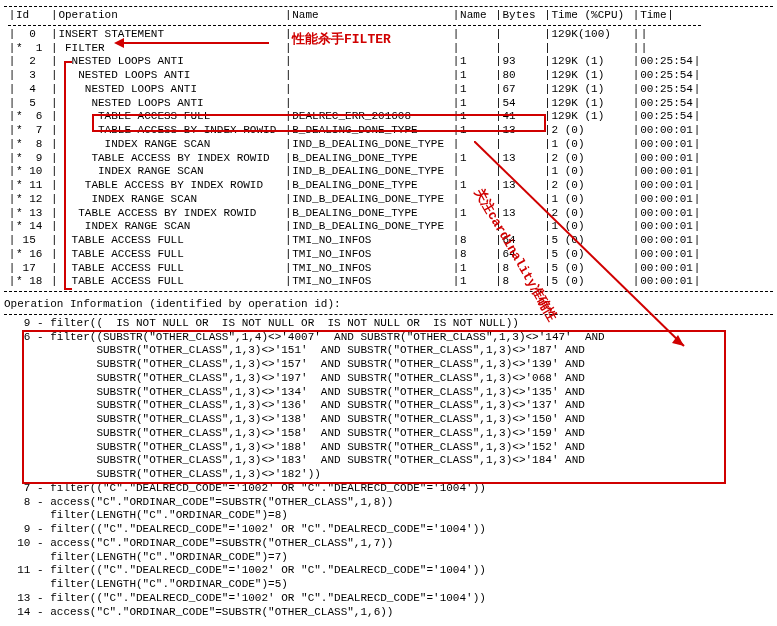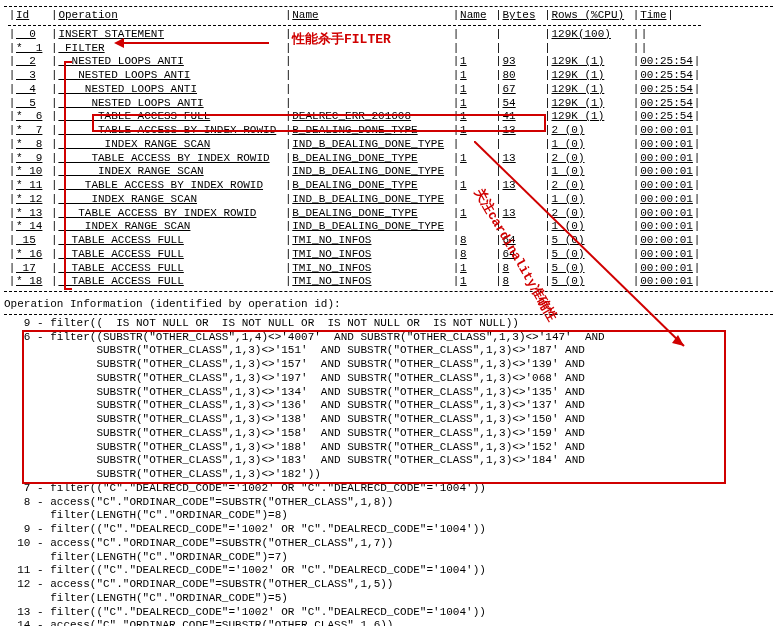--- a/index.html
+++ b/index.html
@@ -8,21 +8,20 @@
     color: #000;
     background: #fff;
     margin: 4px;
     white-space: nowrap;
     line-height: 1.25;
   }
   table.plan {
     border-collapse: collapse;
     font-family: inherit;
     font-size: inherit;
-    text-decoration: underline;
   }
   table.plan th, table.plan td {
     padding: 0 4px;
     border: none;
     text-align: left;
   }
   table.plan th {
     font-weight: normal;
   }
   .sep-row td { padding: 0; }
@@ -81,21 +80,21 @@
 
   <hr class="dashed">
   <table class="plan">
     <thead>
       <tr>
         <th><span class="vbar">|</span><span>Id</span></th>
         <th><span class="vbar">|</span><span>Operation</span></th>
         <th><span class="vbar">|</span><span>Name</span></th>
         <th class="num"><span class="vbar">|</span><span>Name</span></th>
         <th class="num"><span class="vbar">|</span><span>Bytes</span></th>
-        <th class="num"><span class="vbar">|</span><span>Rows (%CPU)</span></th>
+        <th class="num"><span class="vbar">|</span><span>Time (%CPU)</span></th>
         <th><span class="vbar">|</span><span>Time</span><span class="vbar">|</span></th>
       </tr>
     </thead>
     <tbody id="plan-body">
         <tr class="sep-row">
           <td colspan="7">
             <hr class="dashed">
           </td>
         </tr>
         <tr>
@@ -292,20 +291,19 @@
           <div class="predicate-line">              SUBSTR("OTHER_CLASS",1,3)&lt;&gt;'188'  AND SUBSTR("OTHER_CLASS",1,3)&lt;&gt;'152' AND</div>
           <div class="predicate-line">              SUBSTR("OTHER_CLASS",1,3)&lt;&gt;'183'  AND SUBSTR("OTHER_CLASS",1,3)&lt;&gt;'184' AND</div>
           <div class="predicate-line">              SUBSTR("OTHER_CLASS",1,3)&lt;&gt;'182'))</div>
           <div class="predicate-line">   7 - filter(("C"."DEALRECD_CODE"='1002' OR "C"."DEALRECD_CODE"='1004'))</div>
           <div class="predicate-line">   8 - access("C"."ORDINAR_CODE"=SUBSTR("OTHER_CLASS",1,8))</div>
           <div class="predicate-line">       filter(LENGTH("C"."ORDINAR_CODE")=8)</div>
           <div class="predicate-line">   9 - filter(("C"."DEALRECD_CODE"='1002' OR "C"."DEALRECD_CODE"='1004'))</div>
           <div class="predicate-line">  10 - access("C"."ORDINAR_CODE"=SUBSTR("OTHER_CLASS",1,7))</div>
           <div class="predicate-line">       filter(LENGTH("C"."ORDINAR_CODE")=7)</div>
           <div class="predicate-line">  11 - filter(("C"."DEALRECD_CODE"='1002' OR "C"."DEALRECD_CODE"='1004'))</div>
-          <div class="predicate-line">  12 - access("C"."ORDINAR_CODE"=SUBSTR("OTHER_CLASS",1,5))</div>
           <div class="predicate-line">       filter(LENGTH("C"."ORDINAR_CODE")=5)</div>
           <div class="predicate-line">  13 - filter(("C"."DEALRECD_CODE"='1002' OR "C"."DEALRECD_CODE"='1004'))</div>
           <div class="predicate-line">  14 - access("C"."ORDINAR_CODE"=SUBSTR("OTHER_CLASS",1,6))</div>
         </div>
     </div>
   </div>
 </div>
 
 </body></html>

